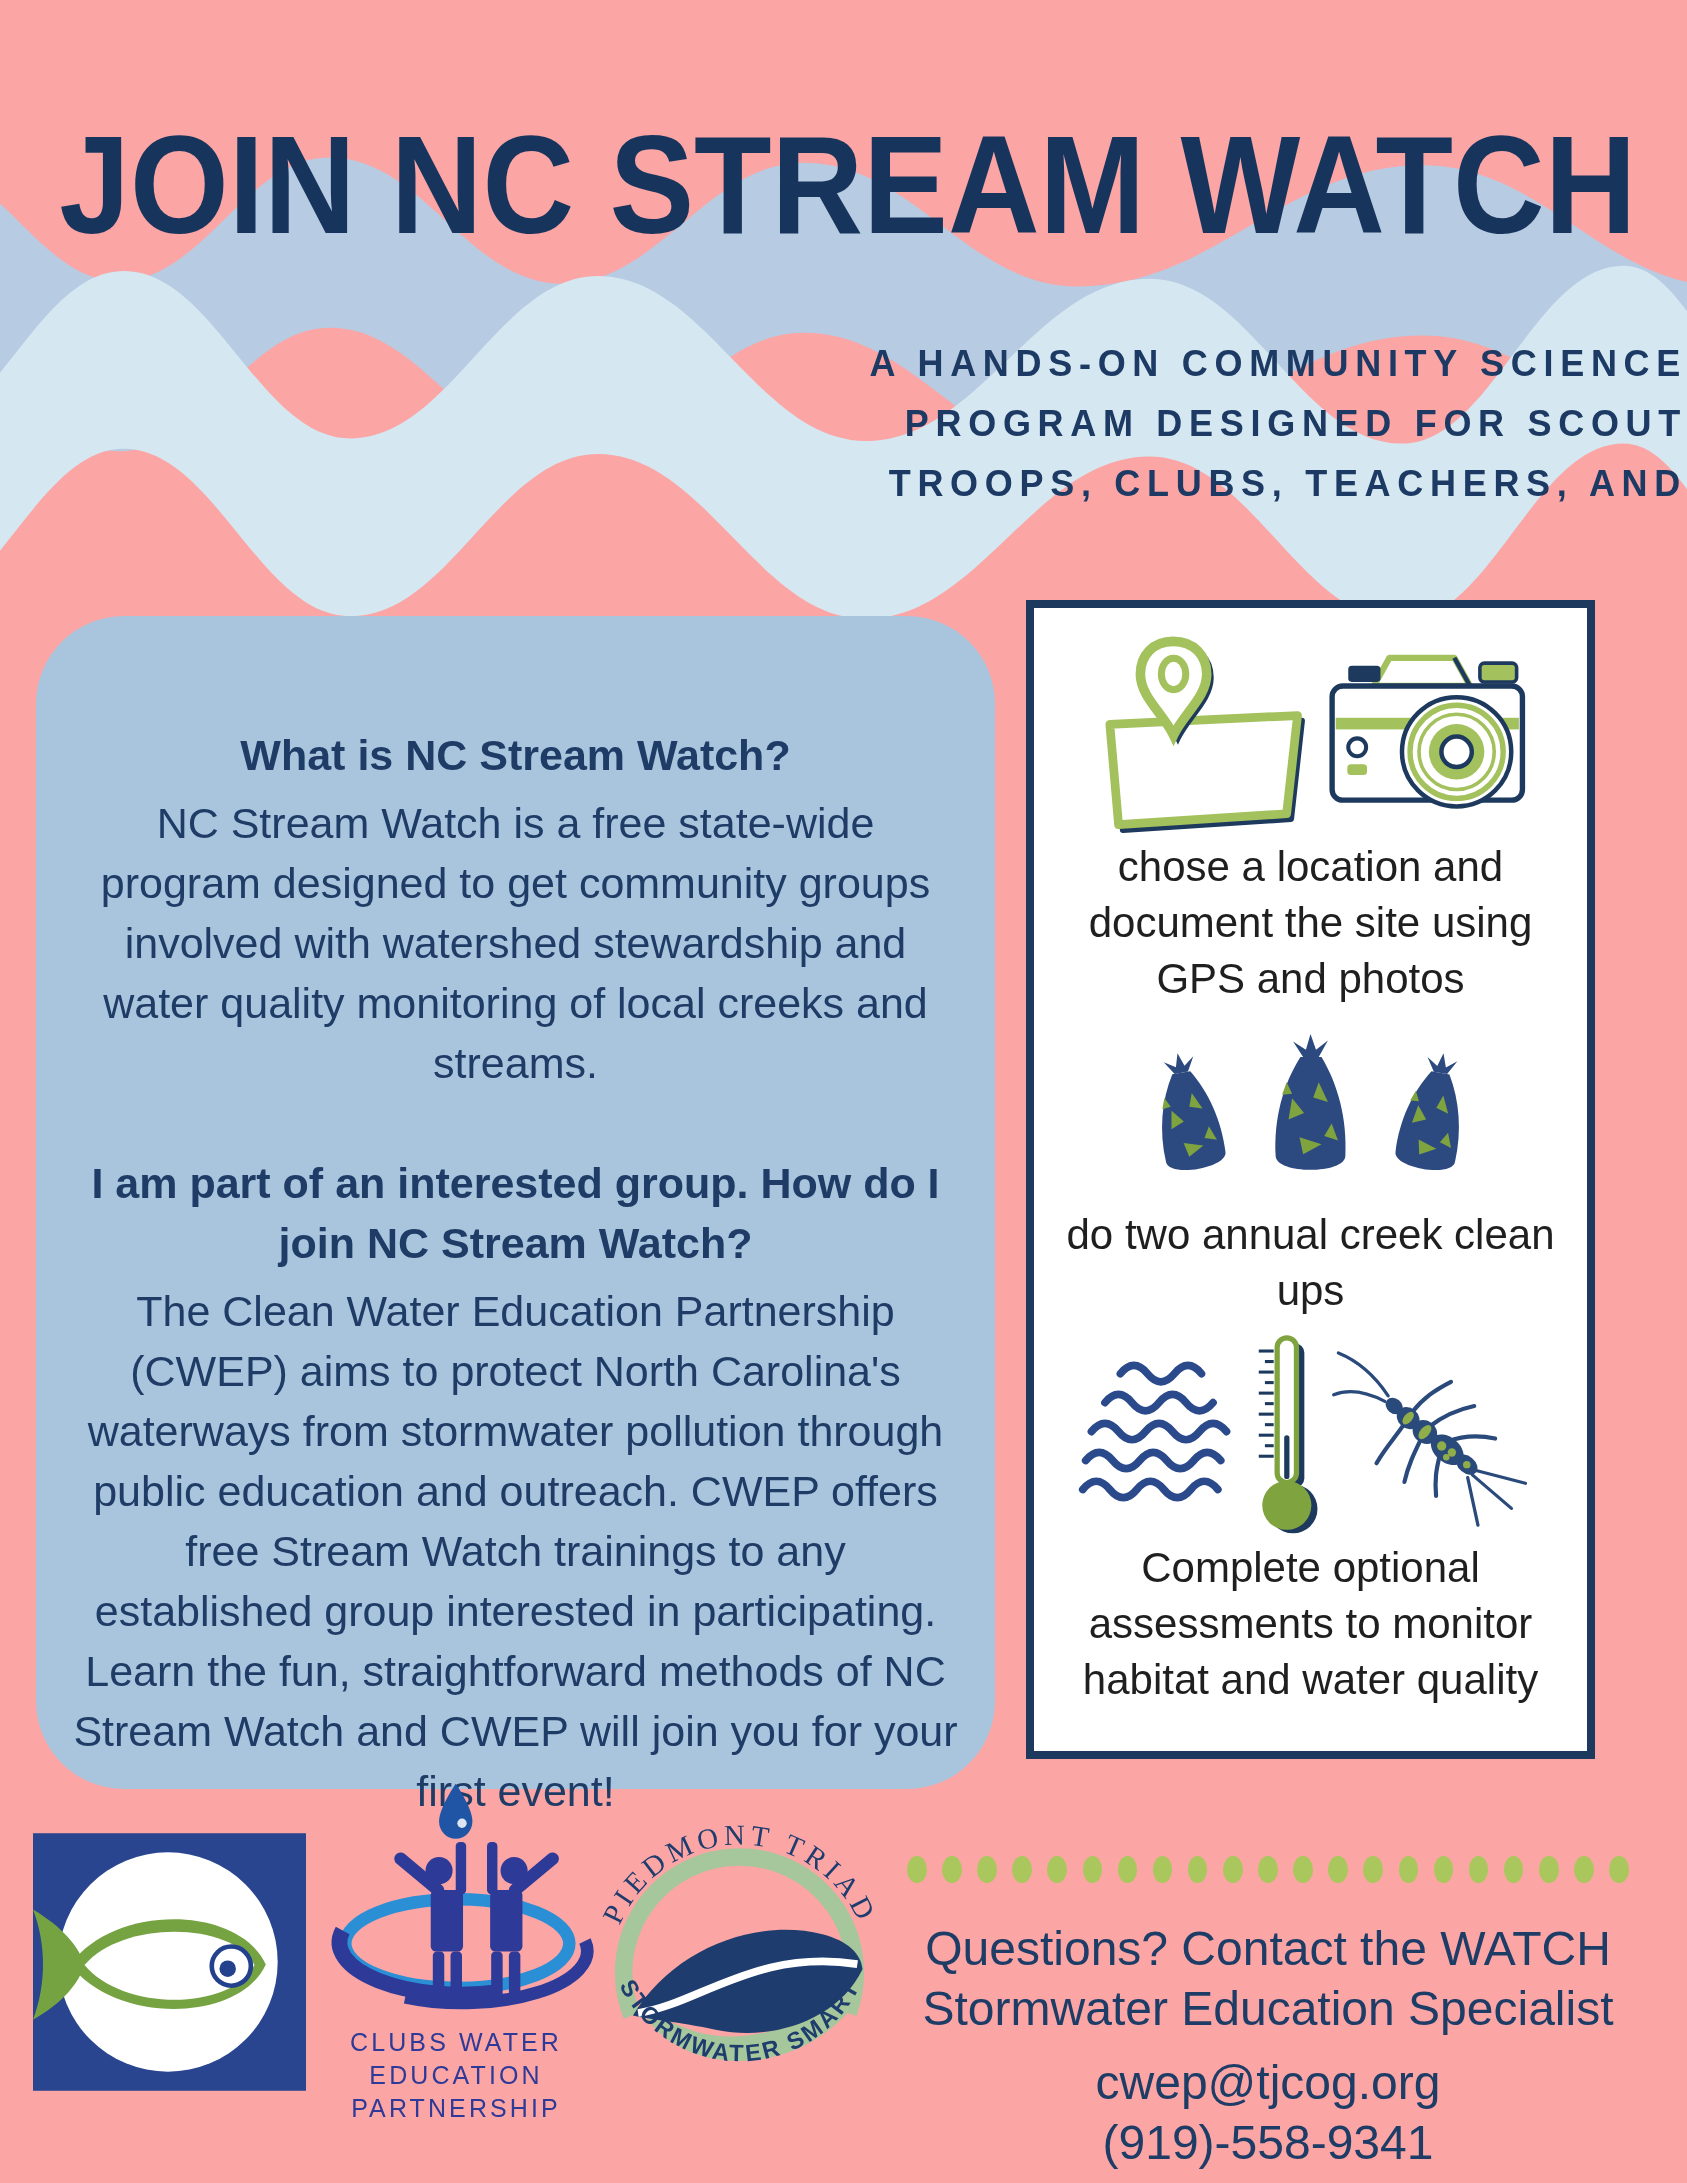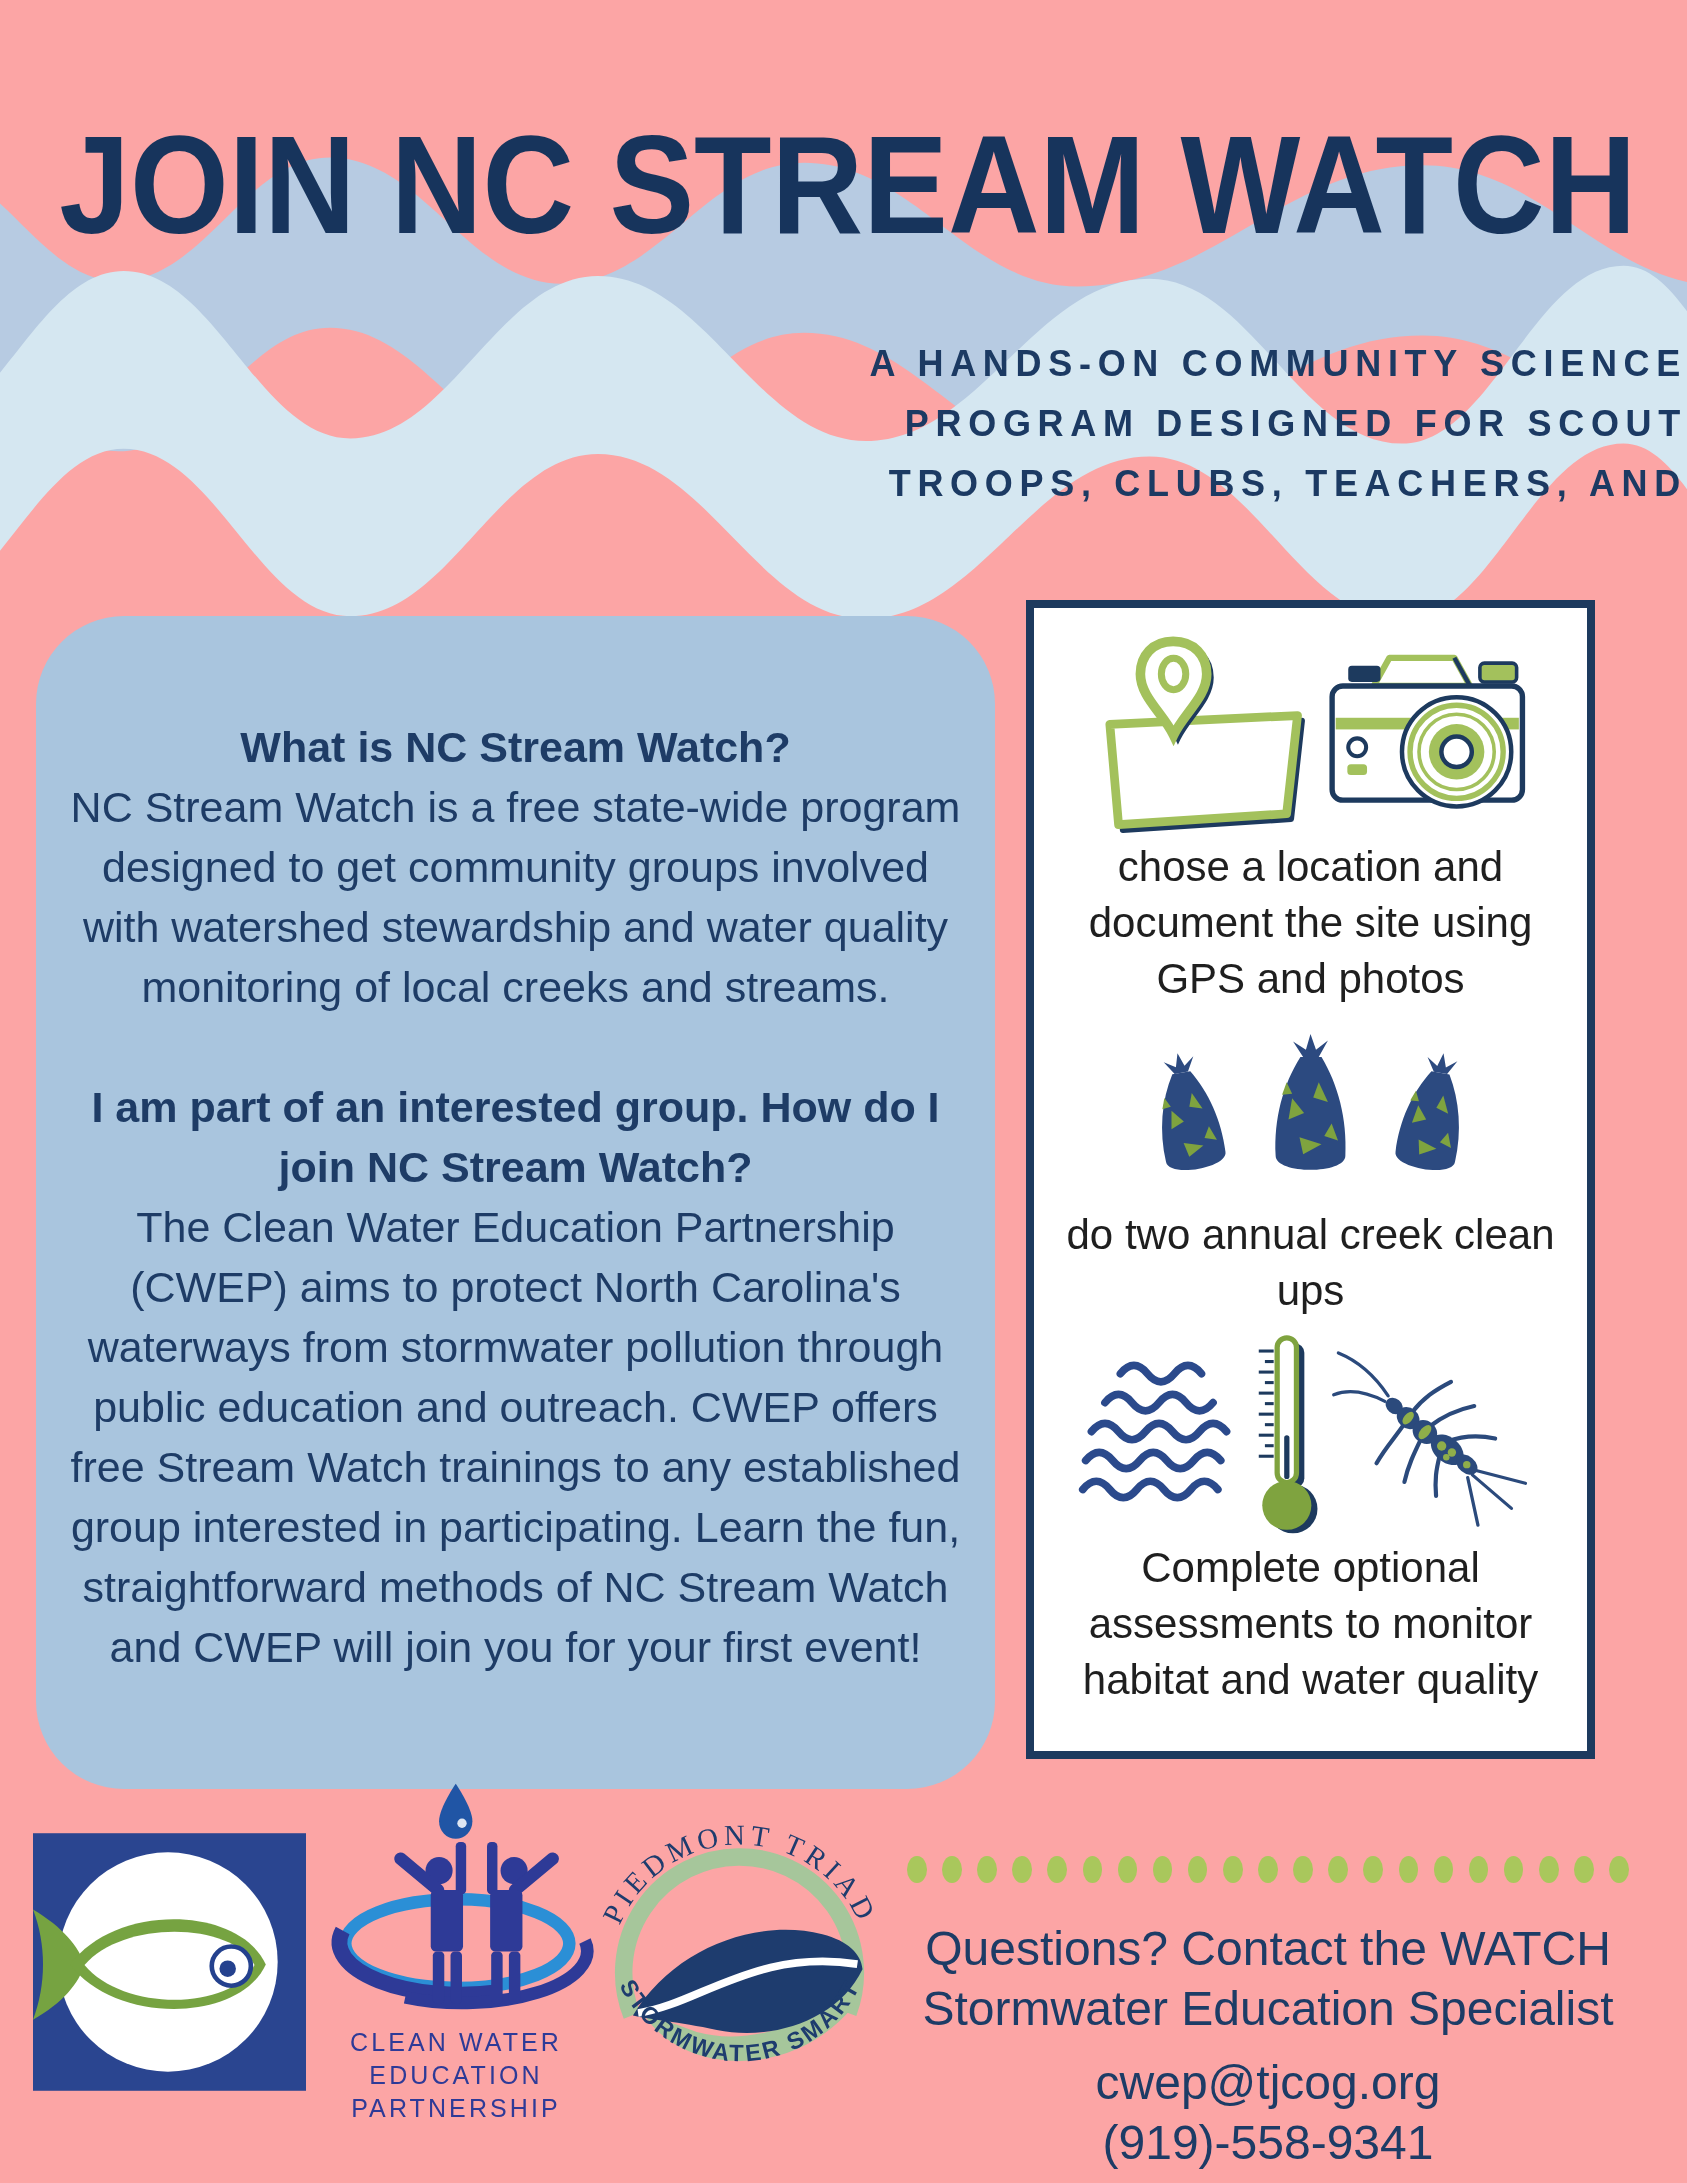--- a/index.html
+++ b/index.html
@@ -9,21 +9,21 @@
   .waves-svg{position:absolute;top:129px;left:0;}
   .title-svg{position:absolute;top:0;left:0;}
   .title-svg text{font-family:"Liberation Sans",sans-serif;font-weight:bold;fill:#17345c;}
   .subtitle{position:absolute;top:334px;left:0;width:100%;text-align:right;
             color:#1c3a63;font-weight:bold;font-size:36px;line-height:60px;letter-spacing:6.7px;}
   
   .info-box{position:absolute;left:36px;top:616px;width:959px;height:1173px;
             background:#a9c5de;border-radius:88px;box-sizing:border-box;
             padding:101px 28px 0 28px;text-align:center;color:#1e3c66;
             font-size:43px;line-height:60px;}
-  .info-box p{margin:0;}
+  .info-box p{margin:8px;}
   .info-box .heading{font-weight:bold;}
   .info-box .heading.second{margin-top:60px;}
   
   .steps-box{position:absolute;left:1026px;top:600px;width:569px;height:1159px;
              background:#fff;border:8.2px solid #1d3a5e;box-sizing:border-box;
              display:flex;flex-direction:column;align-items:center;
              padding:21.7px 14.4px 10.3px;color:#1f1f1f;text-align:center;}
   .icon-row{display:flex;align-items:center;justify-content:center;gap:7.2px;flex-shrink:0;}
   .caption{font-size:42px;line-height:56px;margin:3.1px 0 11.3px;}
   
@@ -226,21 +226,21 @@
         <rect x="338" y="232" width="62" height="118" rx="10"></rect>
         <rect x="340" y="350" width="22" height="100" rx="8"></rect>
         <rect x="374" y="350" width="22" height="100" rx="8"></rect>
       </g>
       <g>
         <path d="M272,28 C272,28 240,74 240,100 a32,34 0 0 0 64,0 C304,74 272,28 272,28 Z" fill="#2055a5"></path>
         <circle cx="284" cy="104" r="9" fill="#fff" opacity="0.85"></circle>
       </g>
     </svg>
     <div class="cwep-text">
-      <div>CLEAN WATER</div>
+      <div>CLUBS WATER</div>
       <div>EDUCATION</div>
       <div>PARTNERSHIP</div>
     </div>
   </div>
 
   <svg class="piedmont-svg" width="278" height="299" viewBox="0 0 540 580">
     <defs>
       <path id="ptTop" d="M18,350 A252,252 0 0 1 522,350"></path>
       <path id="ptBot" d="M40,380 A260,260 0 0 0 500,380"></path>
     </defs>

